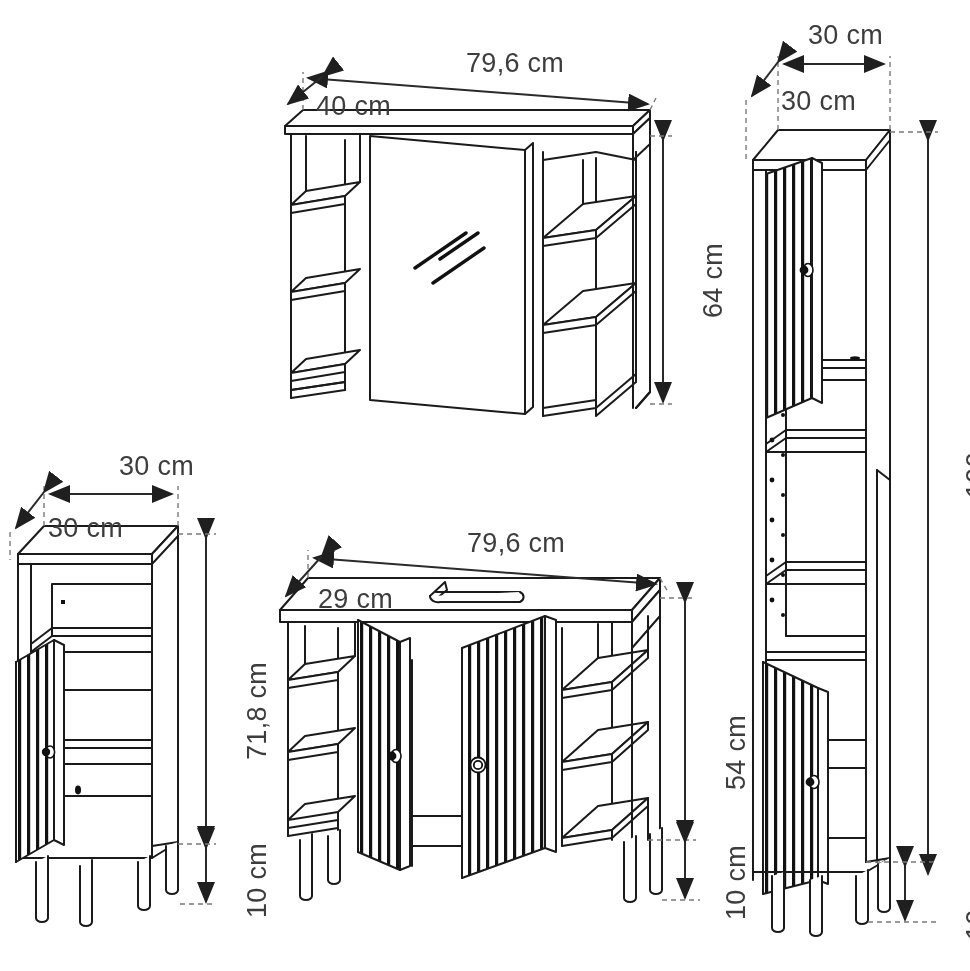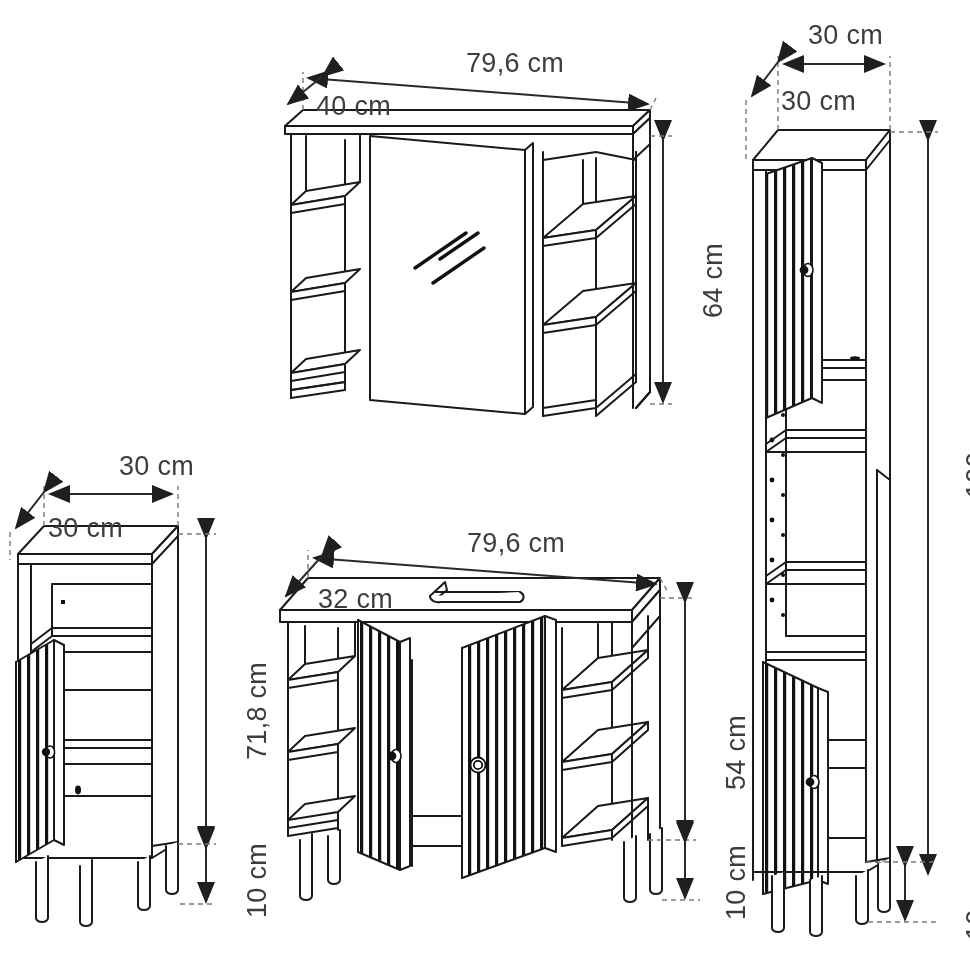--- a/index.html
+++ b/index.html
@@ -327,17 +327,17 @@
   <div class="dimlabel" style="left:781px;top:88px;">30 cm</div>
   <div class="dimlabel rot" style="left:963px;top:498px;">190 cm</div>
   <div class="dimlabel rot" style="left:963px;top:940px;">10 cm</div>
 
   <div class="dimlabel" style="left:119px;top:453px;">30 cm</div>
   <div class="dimlabel" style="left:48px;top:515px;">30 cm</div>
   <div class="dimlabel rot" style="left:244px;top:760px;">71,8 cm</div>
   <div class="dimlabel rot" style="left:244px;top:918px;">10 cm</div>
 
   <div class="dimlabel" style="left:467px;top:530px;">79,6 cm</div>
-  <div class="dimlabel" style="left:318px;top:586px;">32 cm</div>
+  <div class="dimlabel" style="left:318px;top:586px;">29 cm</div>
   <div class="dimlabel rot" style="left:723px;top:790px;">54 cm</div>
   <div class="dimlabel rot" style="left:723px;top:920px;">10 cm</div>
 
 </div>
 
 </body></html>

